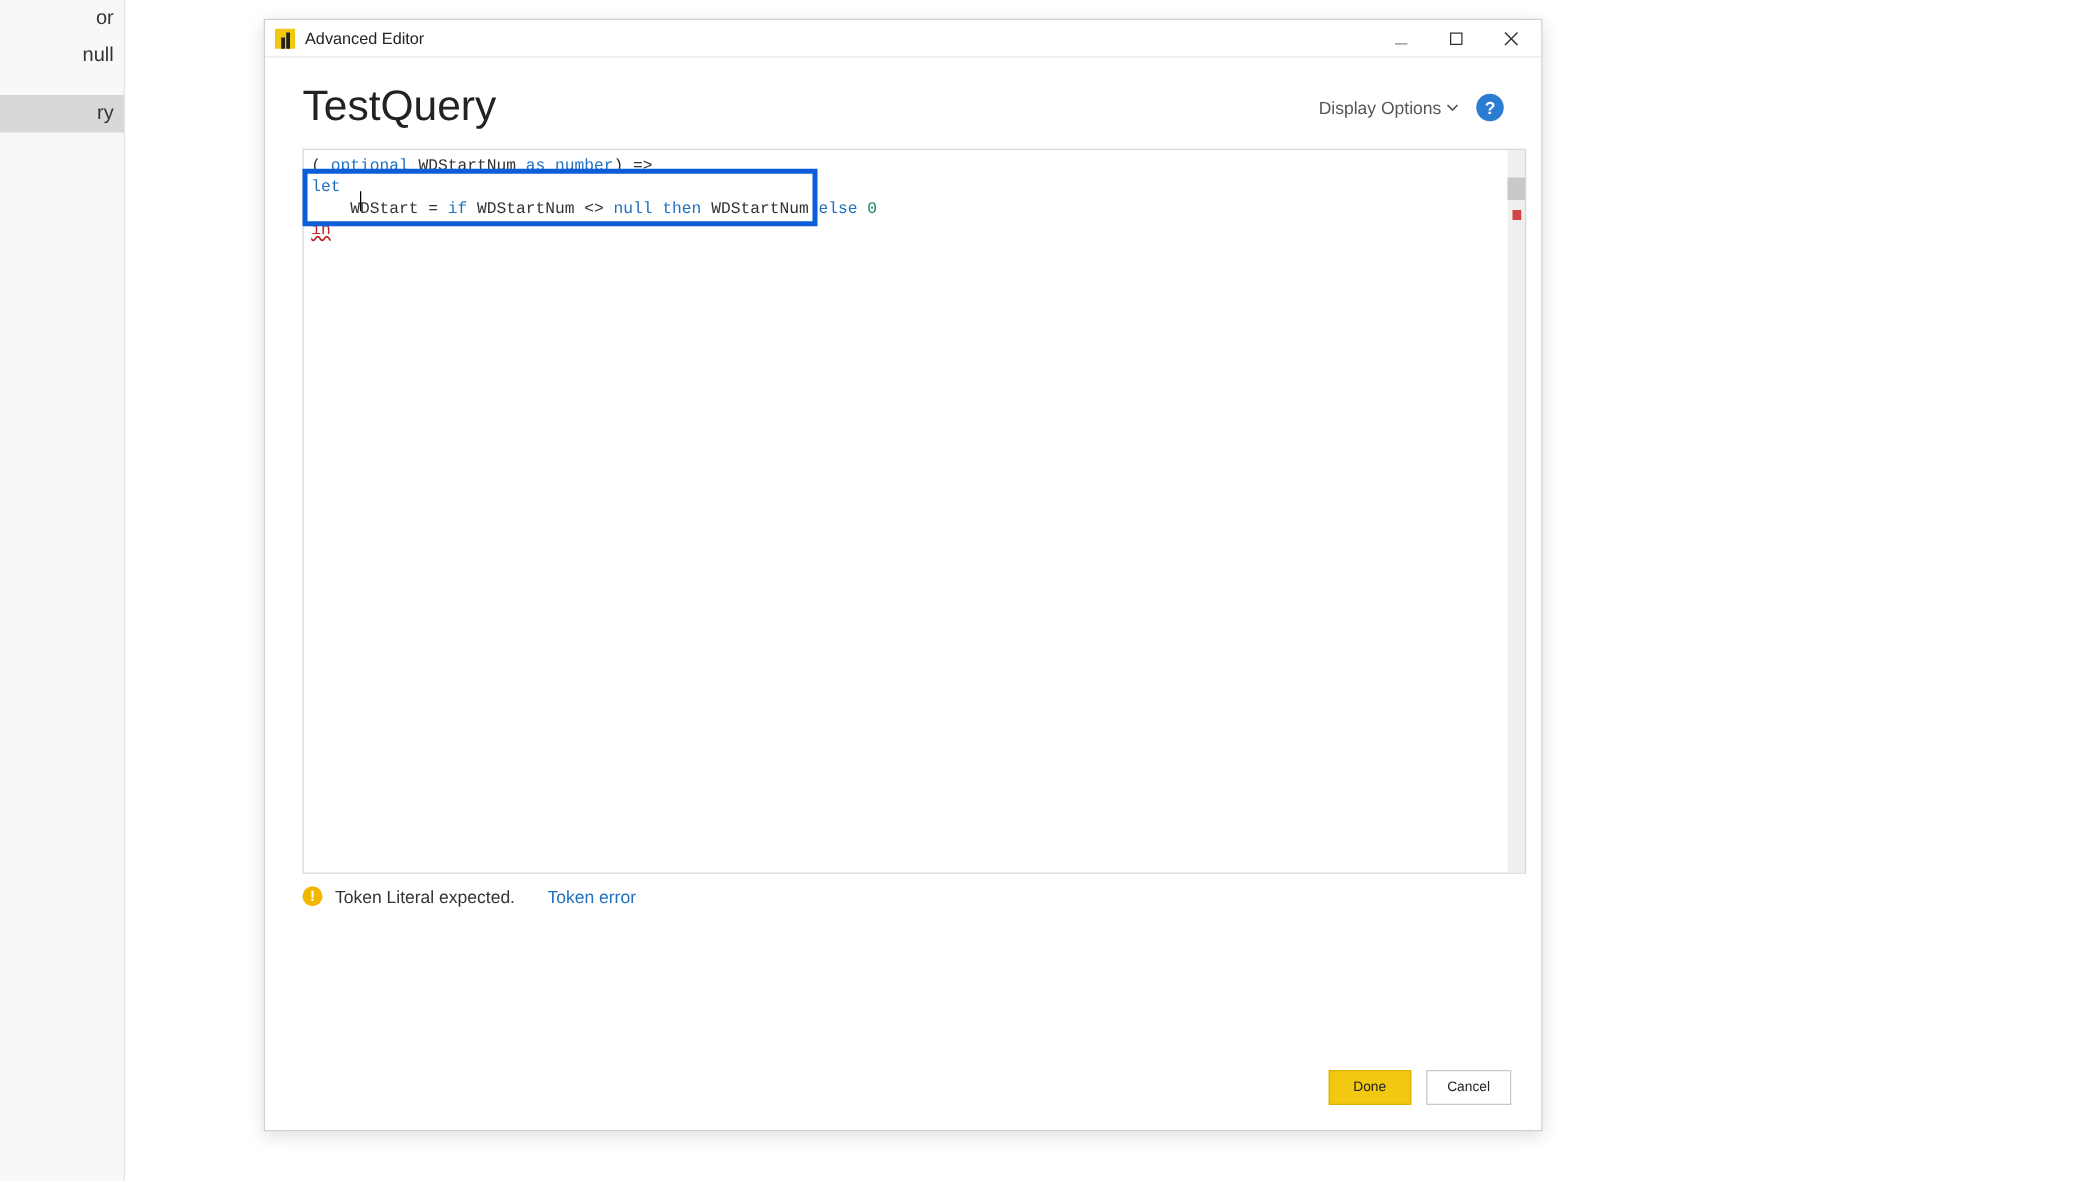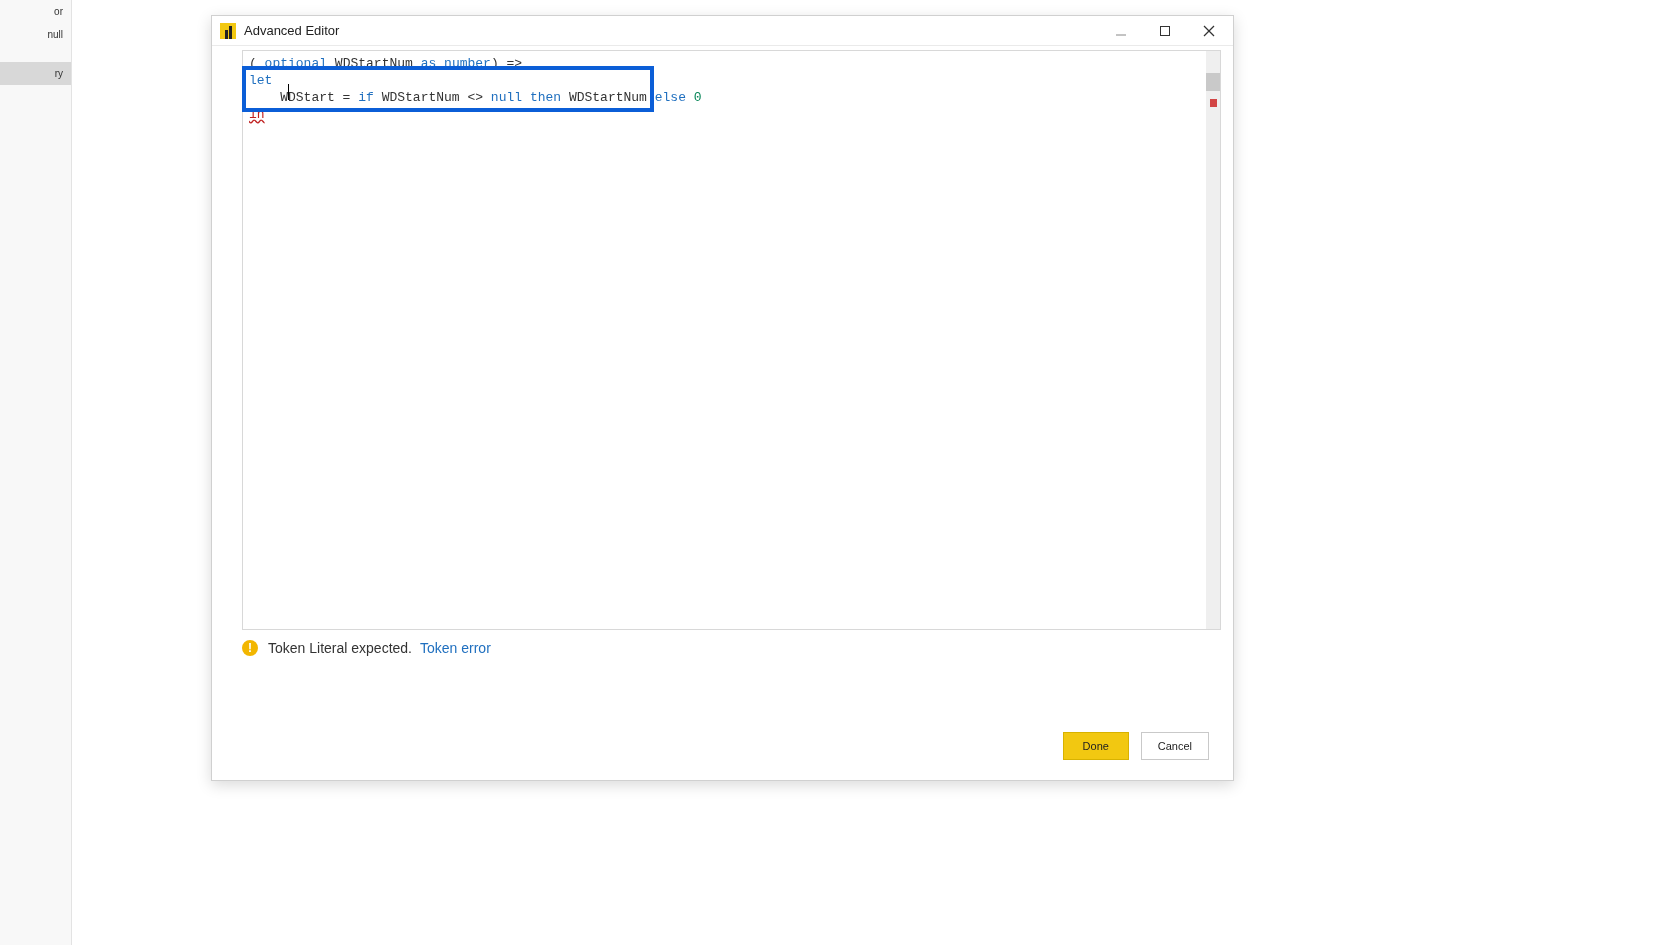--- a/index.html
+++ b/index.html
@@ -2,39 +2,39 @@
 <html><head>
 <meta charset="utf-8">
 <style>
   * { box-sizing: border-box; margin: 0; padding: 0; }
   html, body { width: 1680px; height: 945px; background: #ffffff; font-family: "Segoe UI", Arial, sans-serif; overflow: hidden; }
 
   
   .bg-sidebar {
     position: absolute;
     left: 0; top: 0;
-    width: 72px; height: 100%;
+    width: 100px; height: 100%;
     background: #f8f8f8;
     border-right: 1px solid #e3e3e3;
-    font-size: 10px;
+    font-size: 16px;
     color: #333;
   }
   .bg-sidebar .item {
     padding: 6px 8px 6px 6px;
     text-align: right;
     white-space: nowrap;
     overflow: hidden;
   }
   .bg-sidebar .item.selected { background: #d8d8d8; margin-top: 16px; }
 
   
   .dialog {
     position: absolute;
     left: 211px; top: 15px;
-    width: 1023px; height: 766px;
+    width: 1023px; height: 890px;
     background: #ffffff;
     border: 1px solid #d0d0d0;
     box-shadow: 0 4px 14px rgba(0,0,0,0.15);
   }
 
   .titlebar {
     height: 30px;
     display: flex;
     align-items: center;
     padding: 0 2px 0 8px;
@@ -130,21 +130,21 @@
     padding: 6px 30px 0 30px;
     font-size: 14px;
     margin-top: 4px;
   }
   .warn-icon {
     width:16px;height:16px;border-radius:50%;
     background:#f2b600; color:#fff; font-size:12px; font-weight:bold;
     display:flex;align-items:center;justify-content:center;
     margin-right:10px;
   }
-  .status-text { color:#333; margin-right: 8px; }
+  .status-text { color:#333; margin-right: 26px; }
   .show-error { color:#1f6fbf; cursor:pointer; }
 
   .button-row {
     position:absolute; right: 24px; bottom: 20px;
     display:flex; gap:12px;
   }
   .btn {
     min-width: 66px; height: 28px;
     padding: 0 16px;
     border: 1px solid #c9c9c9;
@@ -187,20 +187,33 @@
         </svg>
     </span>
     <span class="winbtn">
       <svg viewBox="0 0 12 12">
           <line x1="1" y1="1" x2="11" y2="11" stroke="#333" stroke-width="1.2"></line>
           <line x1="11" y1="1" x2="1" y2="11" stroke="#333" stroke-width="1.2"></line>
         </svg>
     </span>
   </div>
 
+  <div class="header-row">
+    <div class="query-name">TestQuery</div>
+    <div class="spacer"></div>
+    <div class="display-options">
+      <span>Display Options</span>
+      <span>
+        <svg width="10" height="10" viewBox="0 0 10 10">
+            <path d="M1 3 L5 7 L9 3" fill="none" stroke="#555" stroke-width="1.4"></path>
+          </svg>
+      </span>
+    </div>
+    <div class="help-icon">?</div>
+  </div>
 
   <div class="editor-wrap">
     <div class="code-area"><span>( </span><span class="kw">optional</span><span> WDStartNum </span><span class="kw">as</span><span> </span><span class="kw">number</span><span>) =&gt;</span>
 <span class="kw">let</span>
 <span>    WDStart = </span><span class="kw">if</span><span> WDStartNum &lt;&gt; </span><span class="lit">null</span><span> </span><span class="kw">then</span><span> WDStartNum </span><span class="kw">else</span><span> </span><span class="num">0</span>
 <span class="err">in</span></div>
 
     <div class="highlight-box" style="left:-1px; top:15px; width:412px; height:46px;"></div>
 
     <div class="text-caret" style="left:45px; top:33px;"></div>

